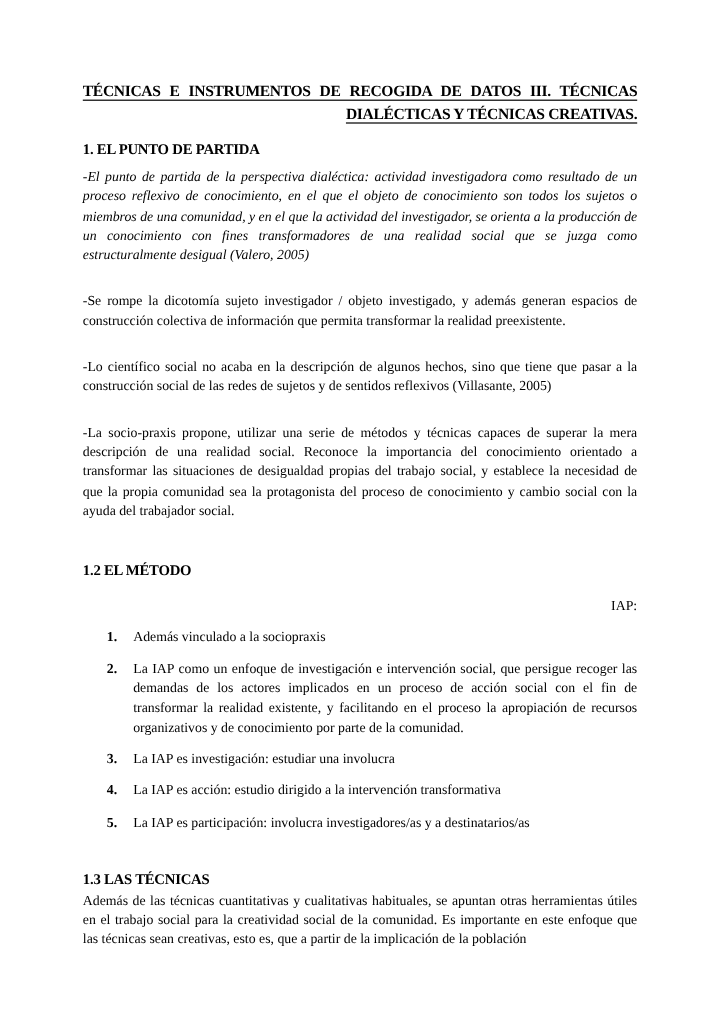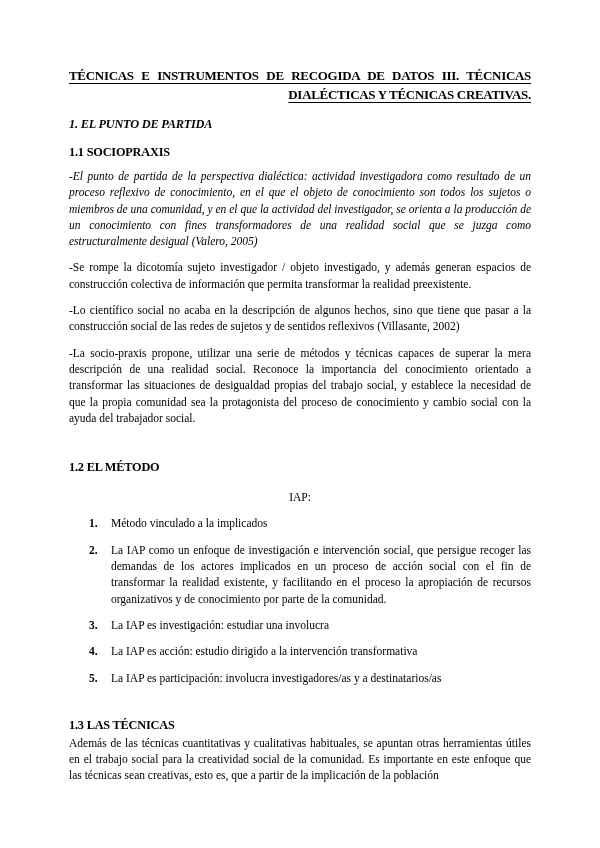--- a/index.html
+++ b/index.html
@@ -32,39 +32,38 @@
   .doc-title .title-line.justify-full {
     text-align: justify;
     text-align-last: justify;
   }
   .h-section {
     font-weight: bold;
     font-size: 12.3px;
     line-height: 15px;
     margin-top: 13px;
     letter-spacing: -0.2px;
-    font-style: italic;
   }
   .h-sub {
     font-weight: bold;
     font-size: 12.3px;
     line-height: 15px;
     margin-top: 13px;
     letter-spacing: -0.2px;
   }
   .h-sub.gap-large { margin-top: 34px; }
   .h-sub.gap-xlarge { margin-top: 32px; }
   .body-text {
     font-size: 11.5px;
     line-height: 16.3px;
     text-align: justify;
   }
-  p.para { margin-top: 10px; }
+  p.para { margin-top: 22px; }
   p.para.first-after-heading { margin-top: 8px; font-style: italic; }
-  p.iap-intro { margin-top: 14px; text-align: center; }
+  p.iap-intro { margin-top: 14px; text-align: right; }
   .olist { margin-top: 2px; }
   .oitem {
     display: flex;
     margin-top: 10px;
     padding-left: 20px;
   }
   .oitem .onum {
     font-weight: bold;
     width: 22px;
     flex: 0 0 22px;
@@ -80,38 +79,37 @@
 
 <div class="page">
 
   <div class="doc-title">
     <div class="title-line justify-full">TÉCNICAS E INSTRUMENTOS DE RECOGIDA DE DATOS III. TÉCNICAS</div>
     <div class="title-line">DIALÉCTICAS Y TÉCNICAS CREATIVAS.</div>
   </div>
 
   <div class="h-section">1. EL PUNTO DE PARTIDA</div>
 
-  <div class="h-sub">1.1 SOCIOPRAXIS</div>
 
   <div class="body-text">
     <p class="para first-after-heading">-El punto de partida de la perspectiva dialéctica: actividad investigadora como resultado de un proceso reflexivo de conocimiento, en el que el objeto de conocimiento son todos los sujetos o miembros de una comunidad, y en el que la actividad del investigador, se orienta a la producción de un conocimiento con fines transformadores de una realidad social que se juzga como estructuralmente desigual (Valero, 2005)</p>
     <p class="para">-Se rompe la dicotomía sujeto investigador / objeto investigado, y además generan espacios de construcción colectiva de información que permita transformar la realidad preexistente.</p>
-    <p class="para">-Lo científico social no acaba en la descripción de algunos hechos, sino que tiene que pasar a la construcción social de las redes de sujetos y de sentidos reflexivos (Villasante, 2002)</p>
+    <p class="para">-Lo científico social no acaba en la descripción de algunos hechos, sino que tiene que pasar a la construcción social de las redes de sujetos y de sentidos reflexivos (Villasante, 2005)</p>
     <p class="para">-La socio-praxis propone, utilizar una serie de métodos y técnicas capaces de superar la mera descripción de una realidad social. Reconoce la importancia del conocimiento orientado a transformar las situaciones de desigualdad propias del trabajo social, y establece la necesidad de que la propia comunidad sea la protagonista del proceso de conocimiento y cambio social con la ayuda del trabajador social.</p>
   </div>
 
   <div class="h-sub gap-large">1.2 EL MÉTODO</div>
 
   <div class="body-text">
     <p class="iap-intro">IAP:</p>
 
     <div class="olist">
       <div class="oitem">
         <span class="onum">1.</span>
-        <span class="otext">Método vinculado a la implicados</span>
+        <span class="otext">Además vinculado a la sociopraxis</span>
       </div>
       <div class="oitem">
         <span class="onum">2.</span>
         <span class="otext">La IAP como un enfoque de investigación e intervención social, que persigue recoger las demandas de los actores implicados en un proceso de acción social con el fin de transformar la realidad existente, y facilitando en el proceso la apropiación de recursos organizativos y de conocimiento por parte de la comunidad.</span>
       </div>
       <div class="oitem">
         <span class="onum">3.</span>
         <span class="otext">La IAP es investigación: estudiar una involucra</span>
       </div>
       <div class="oitem">

